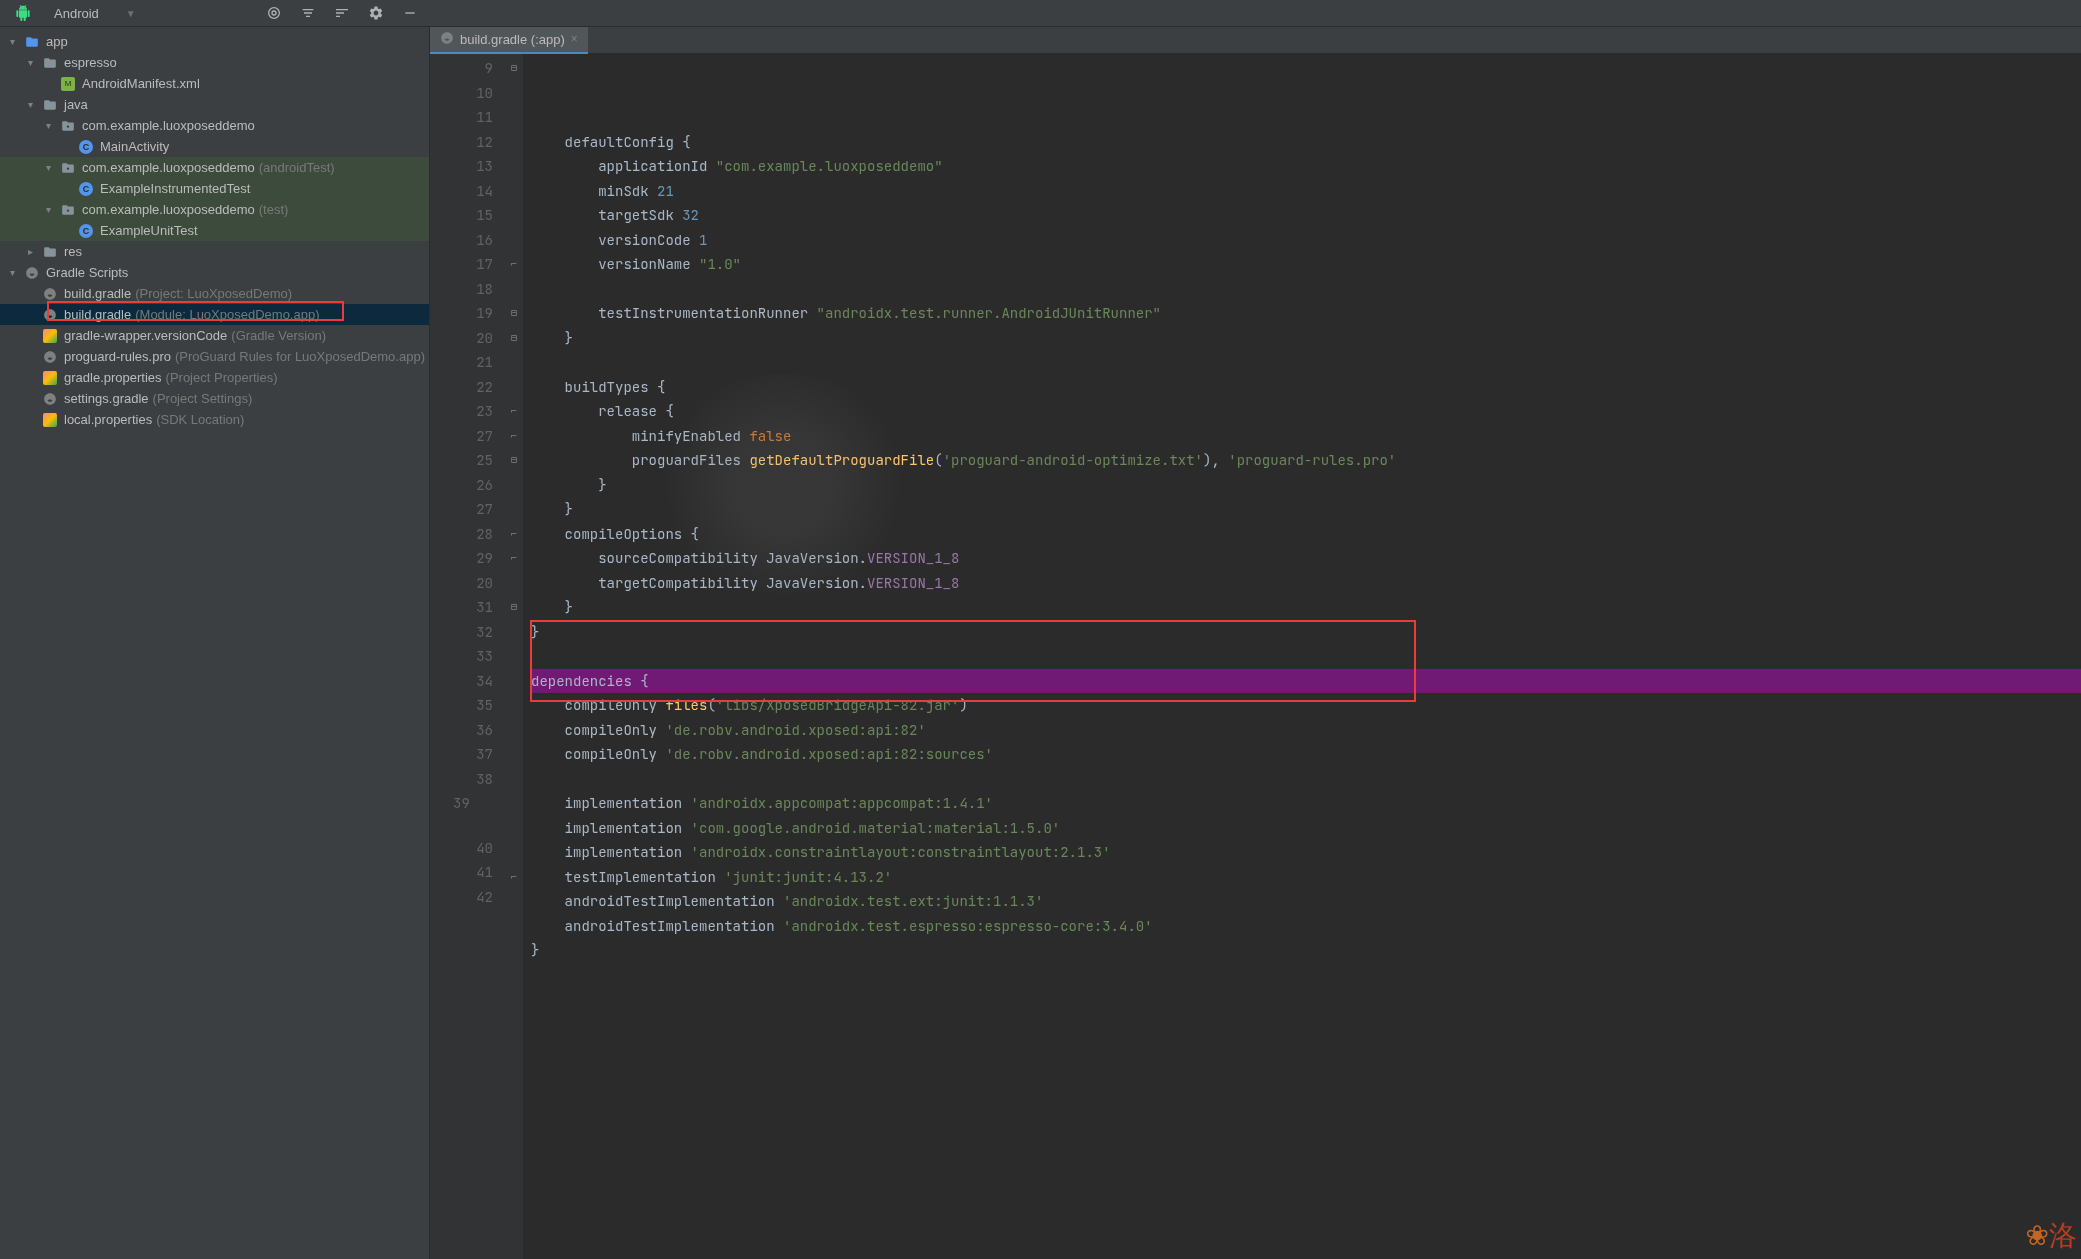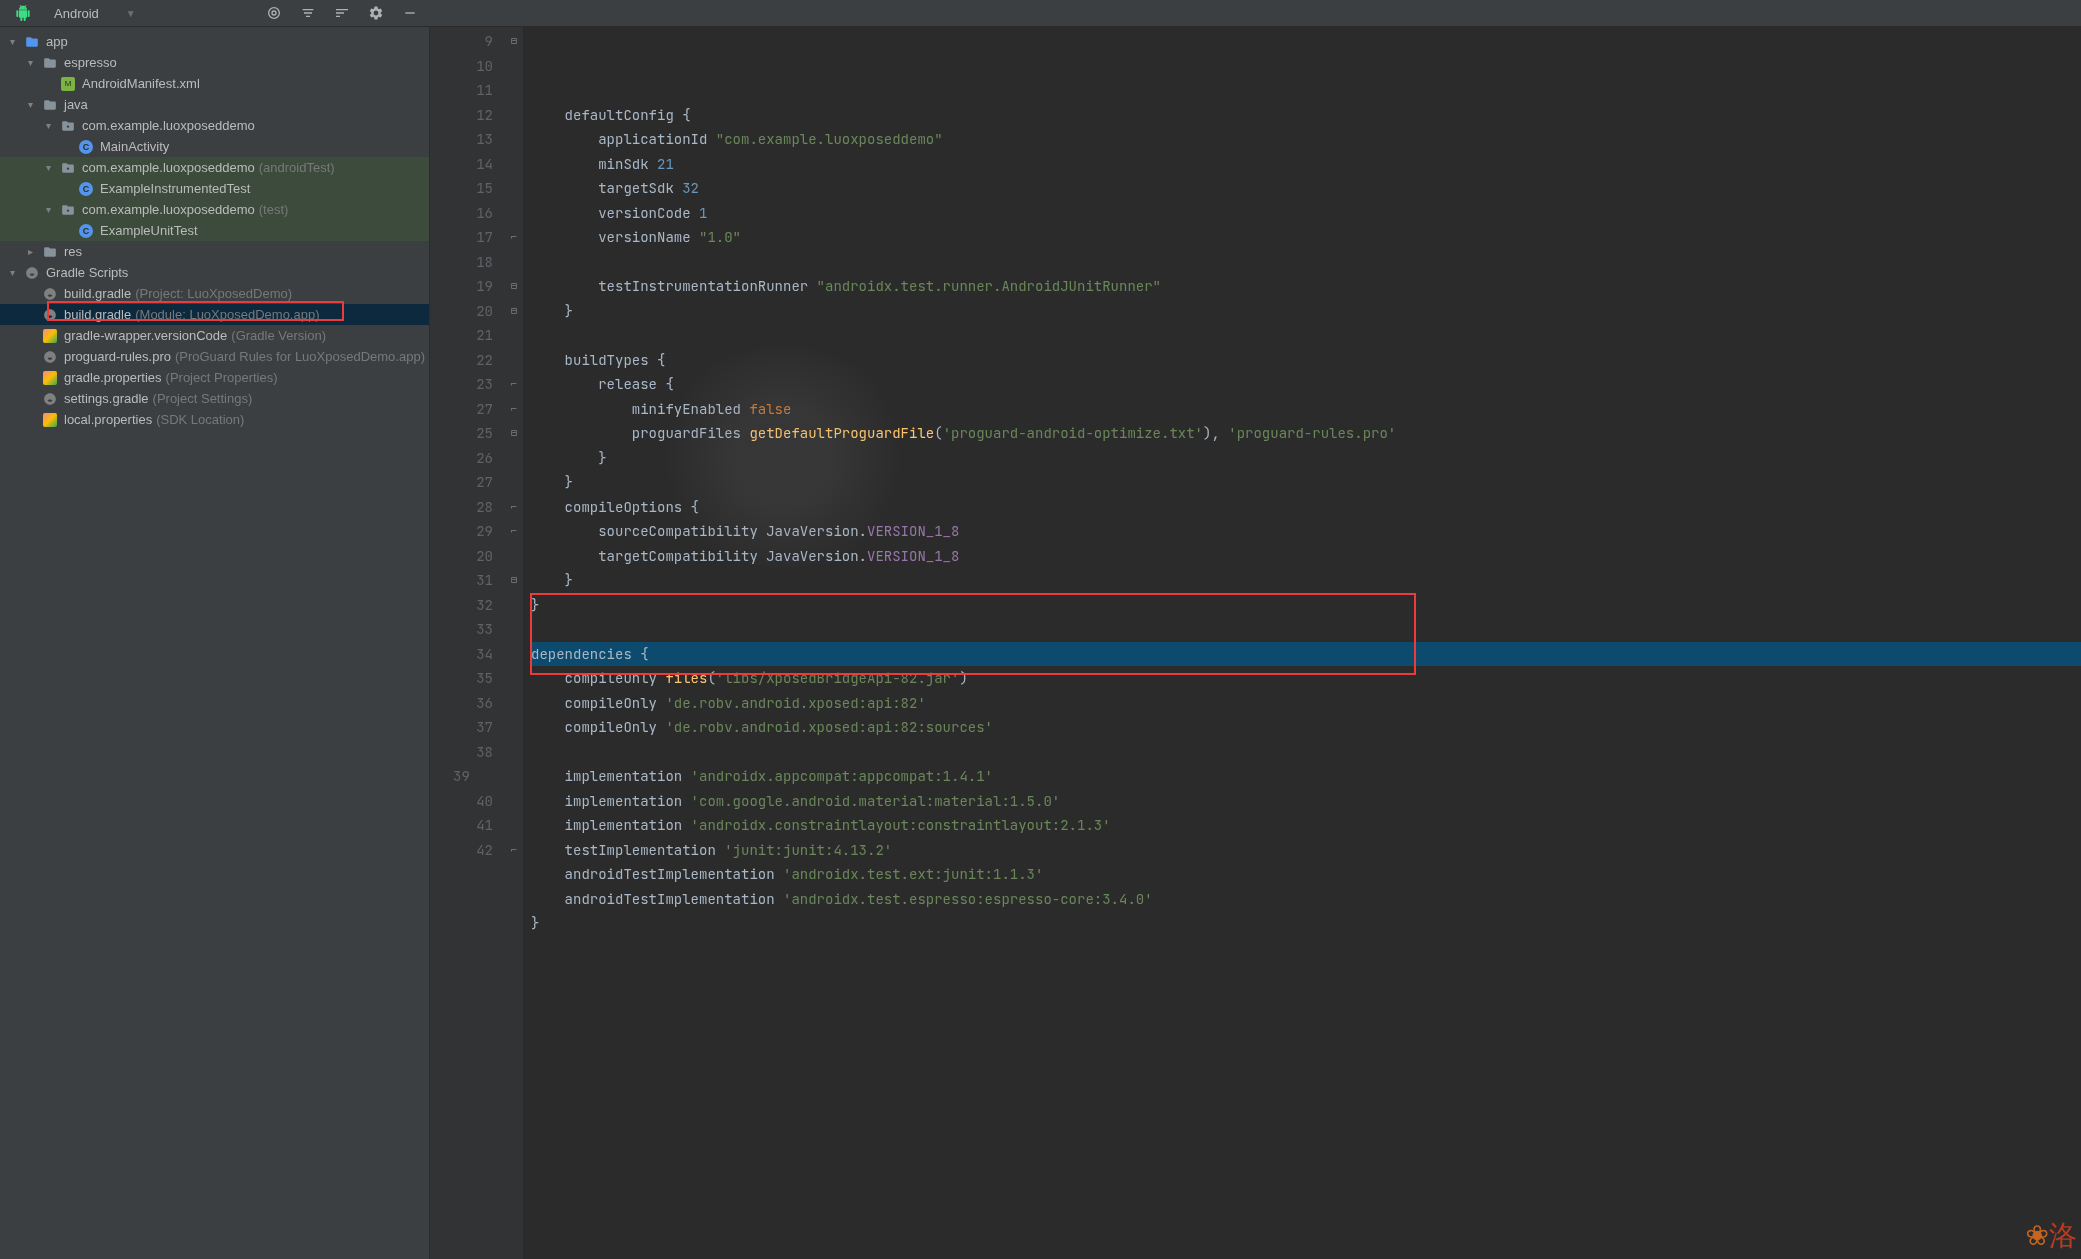--- a/index.html
+++ b/index.html
@@ -125,21 +125,21 @@
 .code {
   flex: 1;
   background: #2b2b2b;
   padding-left: 8px;
   padding-top: 2px;
   white-space: pre;
   overflow: hidden;
   position: relative;
 }
 .code-line { height: 24.5px; }
-.code-line.hl { background: #0c4a6e; }
+.code-line.hl { background: #701a75; }
 .kw { color: #cc7832; }
 .str { color: #6a8759; }
 .num { color: #6897bb; }
 .fn { color: #ffc66d; }
 .prop { color: #9876aa; }
 .def { color: #a9b7c6; }
 .plain { color: #a9b7c6; }
 .android-logo {
   width: 16px; height: 16px;
   display: inline-block;
@@ -385,20 +385,31 @@
           <span class="tree-chevron"></span>
           <span class="tree-icon">
             <span class="props-icon"></span>
           </span>
           <span class="tree-label">local.properties</span>
           <span class="tree-hint"> (SDK Location)</span>
         </div>
       </div>
 
     <div class="editor-area">
+      <div class="tabbar">
+        <div class="tab">
+          <span class="elephant-icon">
+            <svg width="14" height="14" viewBox="0 0 24 24" fill="#808080">
+                <path d="M12 2C6.5 2 2 6.5 2 12s4.5 10 10 10 10-4.5 10-10S17.5 2 12 2zm4 13c-1 1-3 2-4 2s-3-1-4-2c0-1 2-2 4-2s4 1 4 2z"></path>
+              </svg>
+          </span>
+          <span>build.gradle (:app)</span>
+          <span class="tab-close">×</span>
+        </div>
+      </div>
 
       <div class="editor-body">
         <div class="gutter" id="gutter">
             <div style="height: 24.5px;">9</div>
             <div style="height: 24.5px;">10</div>
             <div style="height: 24.5px;">11</div>
             <div style="height: 24.5px;">12</div>
             <div style="height: 24.5px;">13</div>
             <div style="height: 24.5px;">14</div>
             <div style="height: 24.5px;">15</div>
@@ -419,21 +430,21 @@
             <div style="height: 24.5px;">20</div>
             <div style="height: 24.5px;">31</div>
             <div style="height: 24.5px;">32</div>
             <div style="height: 24.5px;">33</div>
             <div style="height: 24.5px;">34</div>
             <div style="height: 24.5px;">35</div>
             <div style="height: 24.5px;">36</div>
             <div style="height: 24.5px;">37</div>
             <div style="height: 24.5px;">38</div>
             <div style="height: 24.5px; text-align: center;">39</div>
-            <div style="height: 24.5px;">40</div>
+            <div style="height: 24.5px; margin-top: 20px;">40</div>
             <div style="height: 24.5px;">41</div>
             <div style="height: 24.5px;">42</div>
           </div>
         <div class="fold-gutter" id="foldgutter">
             <div class="fold-mark" style="height: 24.5px;">⊟</div>
             <div class="fold-mark" style="height: 24.5px;"></div>
             <div class="fold-mark" style="height: 24.5px;"></div>
             <div class="fold-mark" style="height: 24.5px;"></div>
             <div class="fold-mark" style="height: 24.5px;"></div>
             <div class="fold-mark" style="height: 24.5px;"></div>

